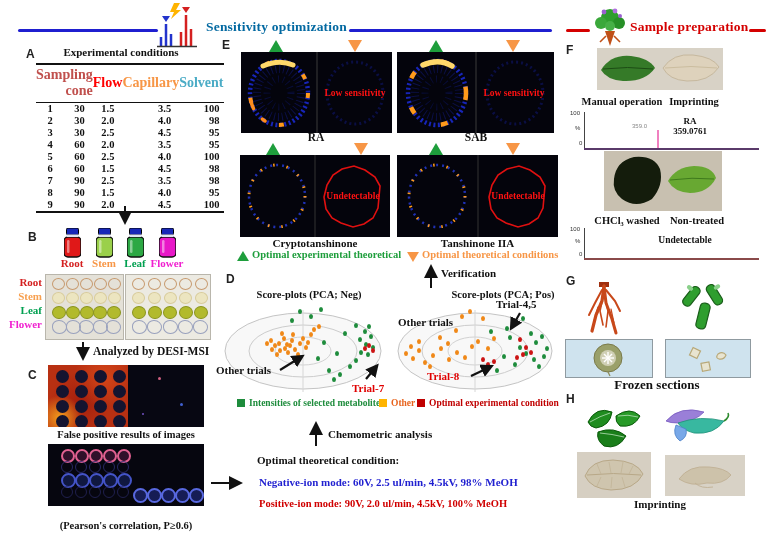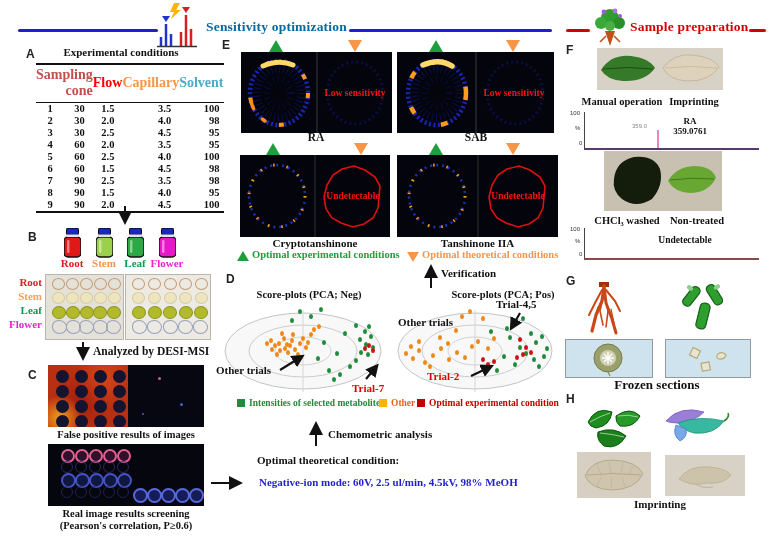--- a/index.html
+++ b/index.html
@@ -276,21 +276,20 @@
       <div class="spot" style="left: 27px; top: 42px; width: 10px; height: 10px; border: 1.5px solid rgb(42, 42, 102); opacity: 0.7;"></div>
       <div class="spot" style="left: 41px; top: 42px; width: 10px; height: 10px; border: 1.5px solid rgb(42, 42, 102); opacity: 0.7;"></div>
       <div class="spot" style="left: 55px; top: 42px; width: 10px; height: 10px; border: 1.5px solid rgb(42, 42, 102); opacity: 0.7;"></div>
       <div class="spot" style="left: 69px; top: 42px; width: 10px; height: 10px; border: 1.5px solid rgb(42, 42, 102); opacity: 0.7;"></div>
       <div class="spot" style="left: 85px; top: 44px; width: 11px; height: 11px; border: 2px solid rgb(88, 104, 224); background: rgb(22, 28, 85);"></div>
       <div class="spot" style="left: 99px; top: 44px; width: 11px; height: 11px; border: 2px solid rgb(88, 104, 224); background: rgb(22, 28, 85);"></div>
       <div class="spot" style="left: 113px; top: 44px; width: 11px; height: 11px; border: 2px solid rgb(88, 104, 224); background: rgb(22, 28, 85);"></div>
       <div class="spot" style="left: 127px; top: 44px; width: 11px; height: 11px; border: 2px solid rgb(88, 104, 224); background: rgb(22, 28, 85);"></div>
       <div class="spot" style="left: 141px; top: 44px; width: 11px; height: 11px; border: 2px solid rgb(88, 104, 224); background: rgb(22, 28, 85);"></div>
     </div>
-  <div class="abs cap ctr" style="left:40px;top:508px;width:172px;">Real image results screening</div>
   <div class="abs cap ctr" style="left:40px;top:520px;width:172px;">(Pearson's correlation, P≥0.6)</div>
 
   <div class="abs plabel" style="left:222px;top:38px;">E</div>
   <div class="abs tri-up" style="left:269px;top:40px;"></div>
   <div class="abs tri-down" style="left:348px;top:40px;"></div>
   <div class="abs tri-up" style="left:429px;top:40px;"></div>
   <div class="abs tri-down" style="left:506px;top:40px;"></div>
 
   <div class="eimg" style="left:241px;top:52px;width:151px;height:81px;">
     <svg width="151" height="81" viewBox="0 0 151 81">
@@ -356,21 +355,21 @@
       </g>
       <line x1="81" y1="0" x2="81" y2="82" stroke="#333"></line>
       <path transform="translate(121,42)" d="M26,0 L25,11 L20,21 L11,27 L0,30 L-12,26 L-21,21 L-27,12 L-29,0 L-26,-12 L-20,-22 L-11,-28 L1,-31 L12,-27 L22,-20 L27,-11 Z" fill="none" stroke="#e01010" stroke-width="1.6"></path>
     </svg>
     <div class="overlay-red" style="left:84px;top:36px;width:74px;">Undetectable</div>
   </div>
   <div class="abs b ctr" style="left:255px;top:237px;width:120px;font-size:11px;">Cryptotanshinone</div>
   <div class="abs b ctr" style="left:420px;top:237px;width:115px;font-size:11px;">Tanshinone IIA</div>
 
   <div class="abs tri-up" style="left:236px;top:250px;transform:scale(.85);"></div>
-  <div class="abs eleg" style="left:252px;top:249px;color:#1e9e3c;">Optimal experimental conditions</div>
+  <div class="abs eleg" style="left:252px;top:249px;color:#1e9e3c;">Optimal experimental theoretical</div>
   <div class="abs tri-down" style="left:406px;top:251px;transform:scale(.85);"></div>
   <div class="abs eleg" style="left:422px;top:249px;color:#f79646;">Optimal theoretical conditions</div>
 
   <svg class="abs" style="left:424px;top:261px;" width="14" height="29">
     <defs>
         <marker id="m5" markerWidth="7" markerHeight="7" refX="5" refY="3.5" orient="auto">
           <path d="M0,0 L7,3.5 L0,7 Z" fill="#111"></path>
         </marker>
       </defs>
     <line x1="7" y1="27" x2="7" y2="7" stroke="#111" stroke-width="2" marker-end="url(#m5)"></line>
@@ -420,21 +419,21 @@
   <div class="anno" style="left:398px;top:316px;">Other trials</div>
   <div class="anno" style="left:496px;top:298px;">Trial-4,5</div>
   <svg class="abs" style="left:504px;top:310px;" width="22" height="24">
     <defs>
         <marker id="m8" markerWidth="6" markerHeight="6" refX="4" refY="3" orient="auto">
           <path d="M0,0 L6,3 L0,6 Z" fill="#111"></path>
         </marker>
       </defs>
     <line x1="16" y1="3" x2="8" y2="17" stroke="#111" stroke-width="2.2" marker-end="url(#m8)"></line>
   </svg>
-  <div class="anno" style="left:427px;top:370px;color:#e00000;">Trial-2</div>
+  <div class="anno" style="left:427px;top:370px;color:#e00000;">Trial-8</div>
   <svg class="abs" style="left:468px;top:360px;" width="30" height="20">
     <defs>
         <marker id="m9" markerWidth="6" markerHeight="6" refX="4" refY="3" orient="auto">
           <path d="M0,0 L6,3 L0,6 Z" fill="#111"></path>
         </marker>
       </defs>
     <line x1="3" y1="16" x2="22" y2="7" stroke="#111" stroke-width="2.2" marker-end="url(#m9)"></line>
   </svg>
 
   <div id="d-legend"></div>
@@ -452,20 +451,21 @@
   <svg class="abs" style="left:209px;top:476px;" width="38" height="14">
     <defs>
         <marker id="m3" markerWidth="7" markerHeight="7" refX="5" refY="3.5" orient="auto">
           <path d="M0,0 L7,3.5 L0,7 Z" fill="#111"></path>
         </marker>
       </defs>
     <line x1="2" y1="7" x2="30" y2="7" stroke="#111" stroke-width="2" marker-end="url(#m3)"></line>
   </svg>
   <div class="abs b" style="left:257px;top:454px;font-size:11px;">Optimal  theoretical condition:</div>
   <div class="abs b" style="left:259px;top:476px;font-size:11px;color:#1f1fd0;">Negative-ion  mode:  60V, 2.5 ul/min, 4.5kV, 98% MeOH</div>
+  <div class="abs b" style="left:259px;top:498px;font-size:10.5px;color:#d00000;">Positive-ion  mode:  90V, 2.0 ul/min, 4.5kV, 100% MeOH</div>
 
   <div class="abs plabel" style="left:566px;top:43px;">F</div>
   <div class="photo" style="left:597px;top:48px;width:126px;height:42px;background:#d8d2c6;">
     <svg width="126" height="42" viewBox="0 0 126 42">
       <path d="M4,22 Q14,6 34,8 Q52,10 58,20 Q48,34 26,33 Q10,32 4,22 Z" fill="#357a28"></path>
       <path d="M6,21 Q30,18 56,21" stroke="#1c4c14" stroke-width="1" fill="none"></path>
       <path d="M66,20 Q76,5 96,7 Q116,9 122,19 Q112,34 90,33 Q72,32 66,20 Z" fill="#ded2bc" stroke="#c6b89e"></path>
       <path d="M68,20 Q94,17 120,20" stroke="#cbbd9f" stroke-width="1" fill="none"></path>
     </svg>
   </div>

